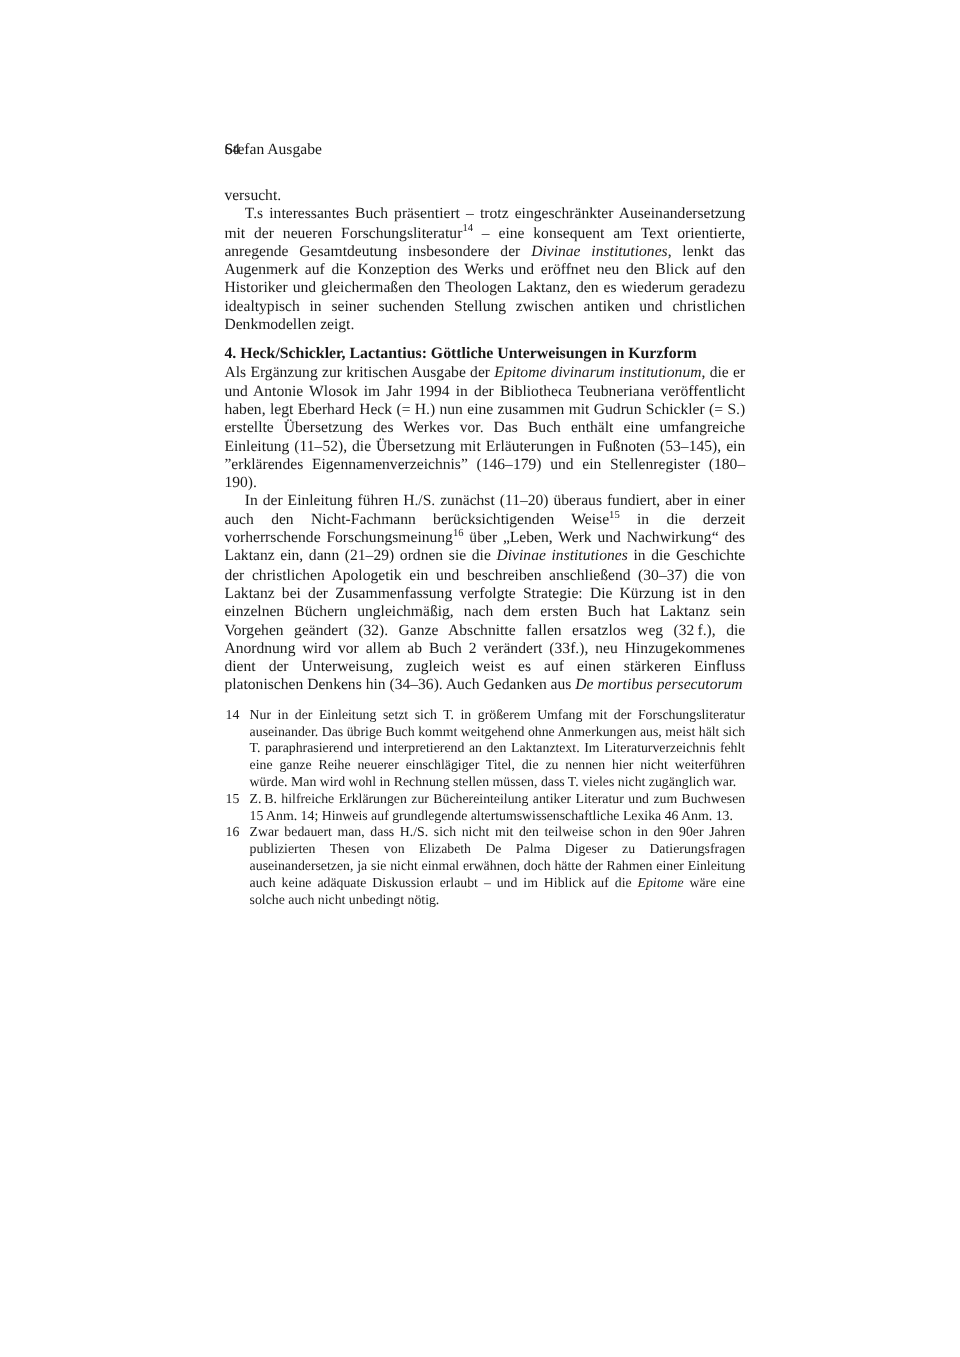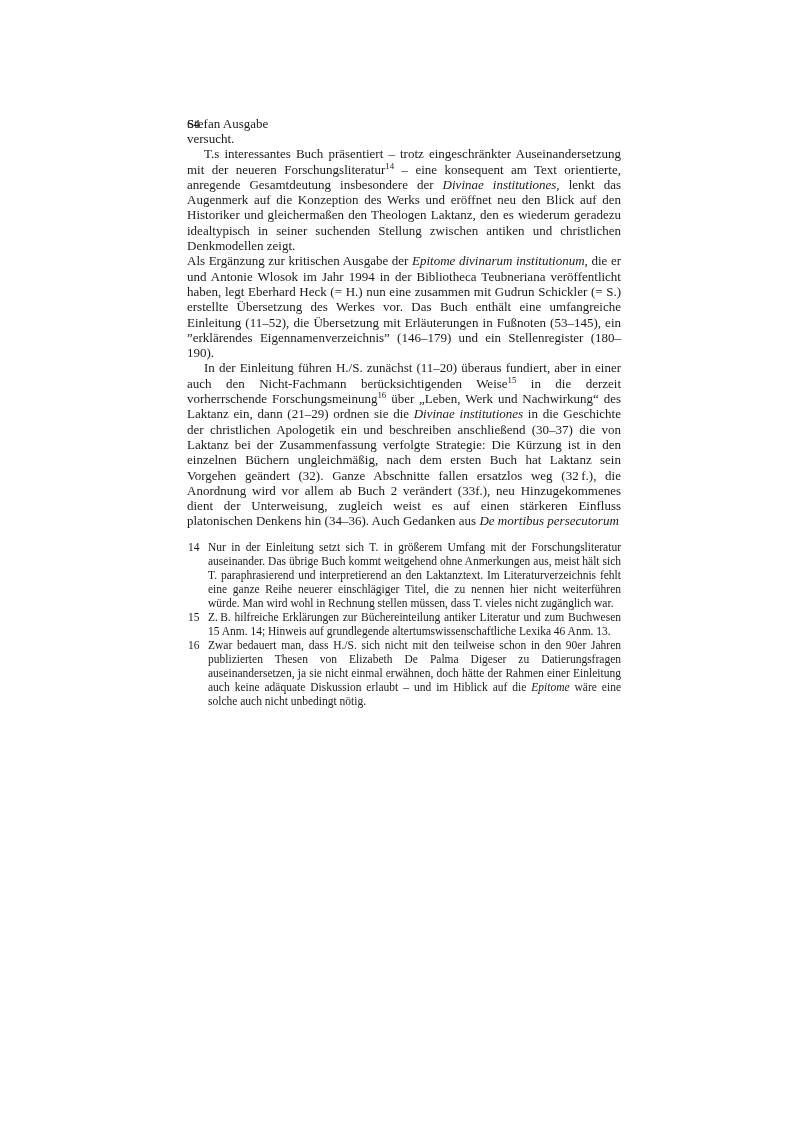--- a/index.html
+++ b/index.html
@@ -26,20 +26,21 @@
     font-size: 13px;
     line-height: 15px;
     height: 15px;
   }
   .pagenum {
     position: absolute;
     left: 0;
     top: 0;
   }
   .body-text {
+    margin-top: 24px;
     font-size: 13px;
     line-height: 15.3px;
     text-align: justify;
     hyphens: auto;
   }
   .para {
     margin: 0;
   }
   .para.indent {
     text-indent: 17px;
@@ -81,20 +82,21 @@
 <div class="page-column">
 
   <div class="running-header">
     <span class="pagenum">64</span>
     <span class="running-title">Stefan Ausgabe</span>
   </div>
 
   <div class="body-text">
     <p class="para"><span>versucht.</span></p>
     <p class="para indent"><span>T.s interessantes Buch präsentiert – trotz eingeschränkter Auseinandersetzung mit der neueren Forschungsliteratur</span><sup>14</sup><span> – eine konsequent am Text orientierte, anregende Gesamtdeutung insbesondere der </span><span class="it">Divinae institutiones</span><span>, lenkt das Augenmerk auf die Konzeption des Werks und eröffnet neu den Blick auf den Historiker und gleichermaßen den Theologen Laktanz, den es wiederum geradezu idealtypisch in seiner suchenden Stellung zwischen antiken und christlichen Denkmodellen zeigt.</span></p>
+    <h2 class="section-heading">4. Heck/Schickler, Lactantius: Göttliche Unterweisungen in Kurzform</h2>
     <p class="para"><span>Als Ergänzung zur kritischen Ausgabe der </span><span class="it">Epitome divinarum institutionum</span><span>, die er und Antonie Wlosok im Jahr 1994 in der Bibliotheca Teubneriana veröffentlicht haben, legt Eberhard Heck (= H.) nun eine zusammen mit Gudrun Schickler (= S.) erstellte Übersetzung des Werkes vor. Das Buch enthält eine umfangreiche Einleitung (11–52), die Übersetzung mit Erläuterungen in Fußnoten (53–145), ein ”erklärendes Eigennamenverzeichnis” (146–179) und ein Stellenregister (180–190).</span></p>
     <p class="para indent"><span>In der Einleitung führen H./S. zunächst (11–20) überaus fundiert, aber in einer auch den Nicht-Fachmann berücksichtigenden Weise</span><sup>15</sup><span> in die derzeit vorherrschende Forschungsmeinung</span><sup>16</sup><span> über „Leben, Werk und Nachwirkung“ des Laktanz ein, dann (21–29) ordnen sie die </span><span class="it">Divinae institutiones</span><span> in die Geschichte der christlichen Apologetik ein und beschreiben anschließend (30–37) die von Laktanz bei der Zusammenfassung verfolgte Strategie: Die Kürzung ist in den einzelnen Büchern ungleichmäßig, nach dem ersten Buch hat Laktanz sein Vorgehen geändert (32). Ganze Abschnitte fallen ersatzlos weg (32 f.), die Anordnung wird vor allem ab Buch 2 verändert (33f.), neu Hinzugekommenes dient der Unterweisung, zugleich weist es auf einen stärkeren Einfluss platonischen Denkens hin (34–36). Auch Gedanken aus </span><span class="it">De mortibus persecutorum</span></p>
   </div>
 
   <div class="footnotes">
     <div class="footnote">
       <span class="fn-num">14</span>
       <span class="fn-text"><span>Nur in der Einleitung setzt sich T. in größerem Umfang mit der Forschungsliteratur auseinander. Das übrige Buch kommt weitgehend ohne Anmerkungen aus, meist hält sich T. paraphrasierend und interpretierend an den Laktanztext. Im Literaturverzeichnis fehlt eine ganze Reihe neuerer einschlägiger Titel, die zu nennen hier nicht weiterführen würde. Man wird wohl in Rechnung stellen müssen, dass T. vieles nicht zugänglich war.</span></span>
     </div>
     <div class="footnote">

